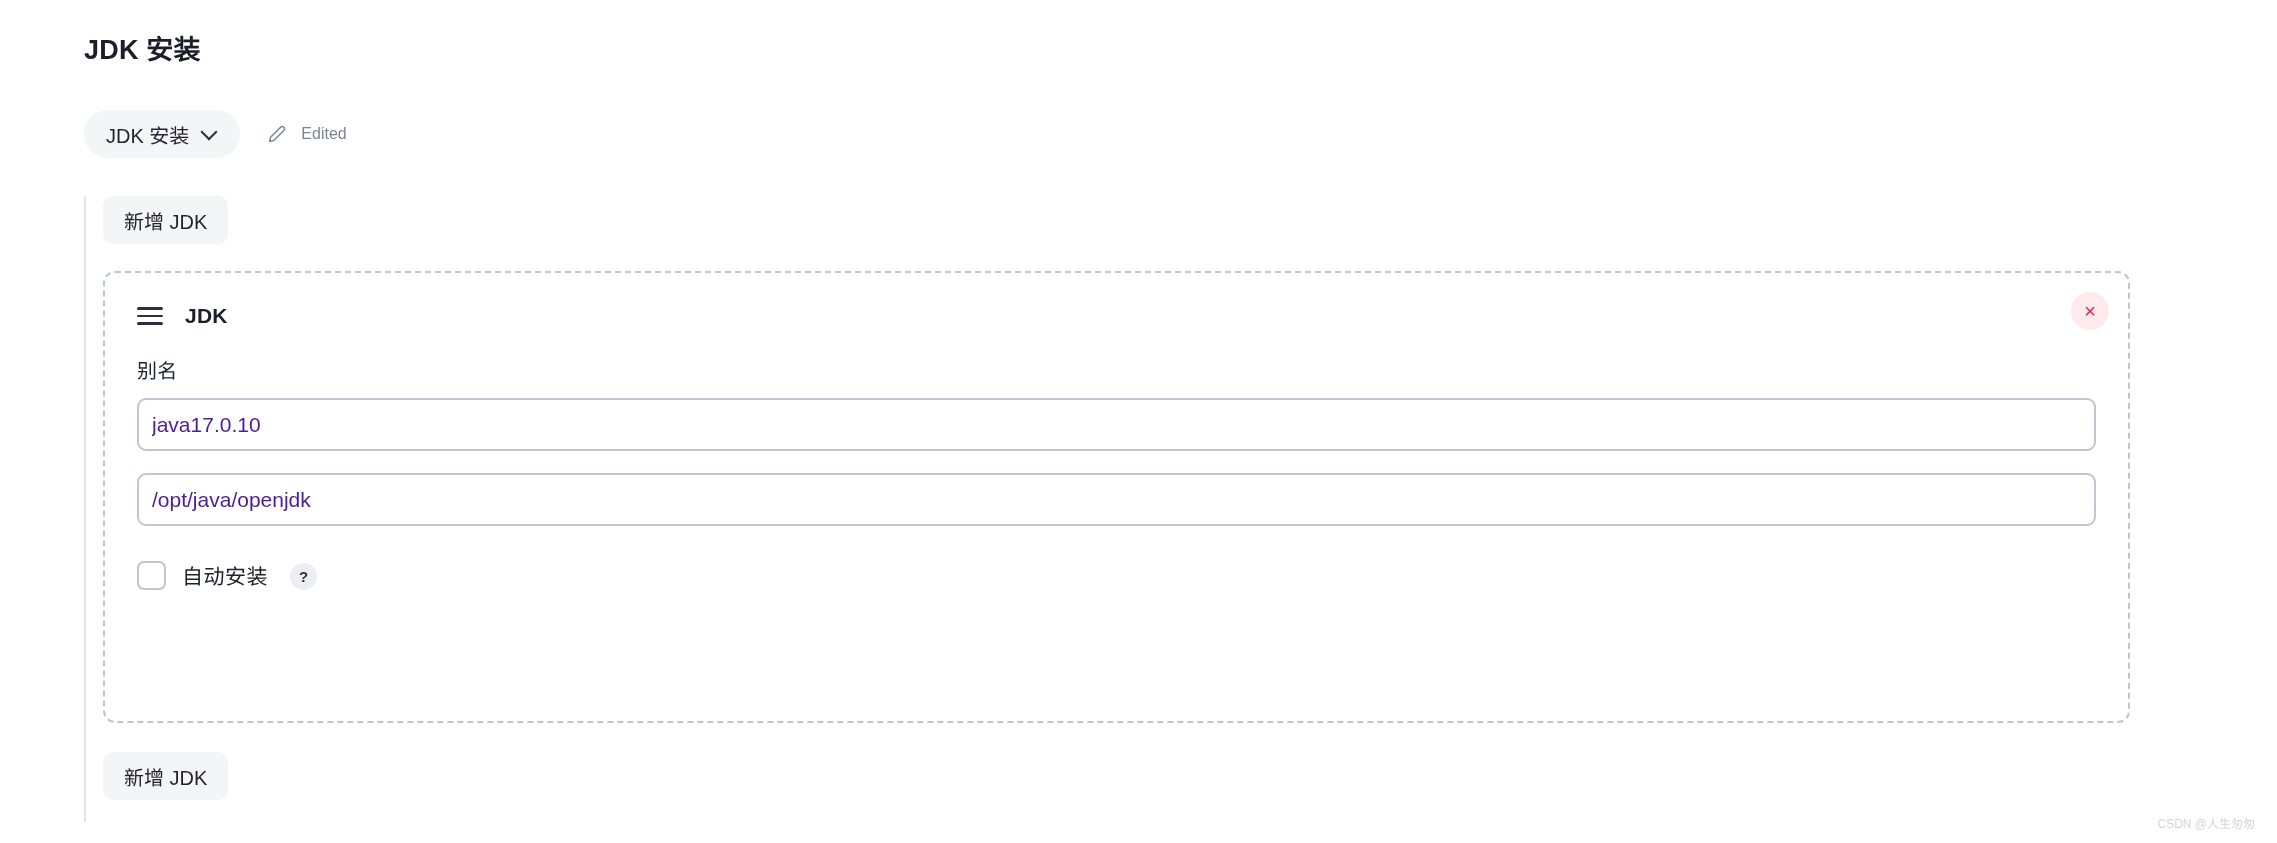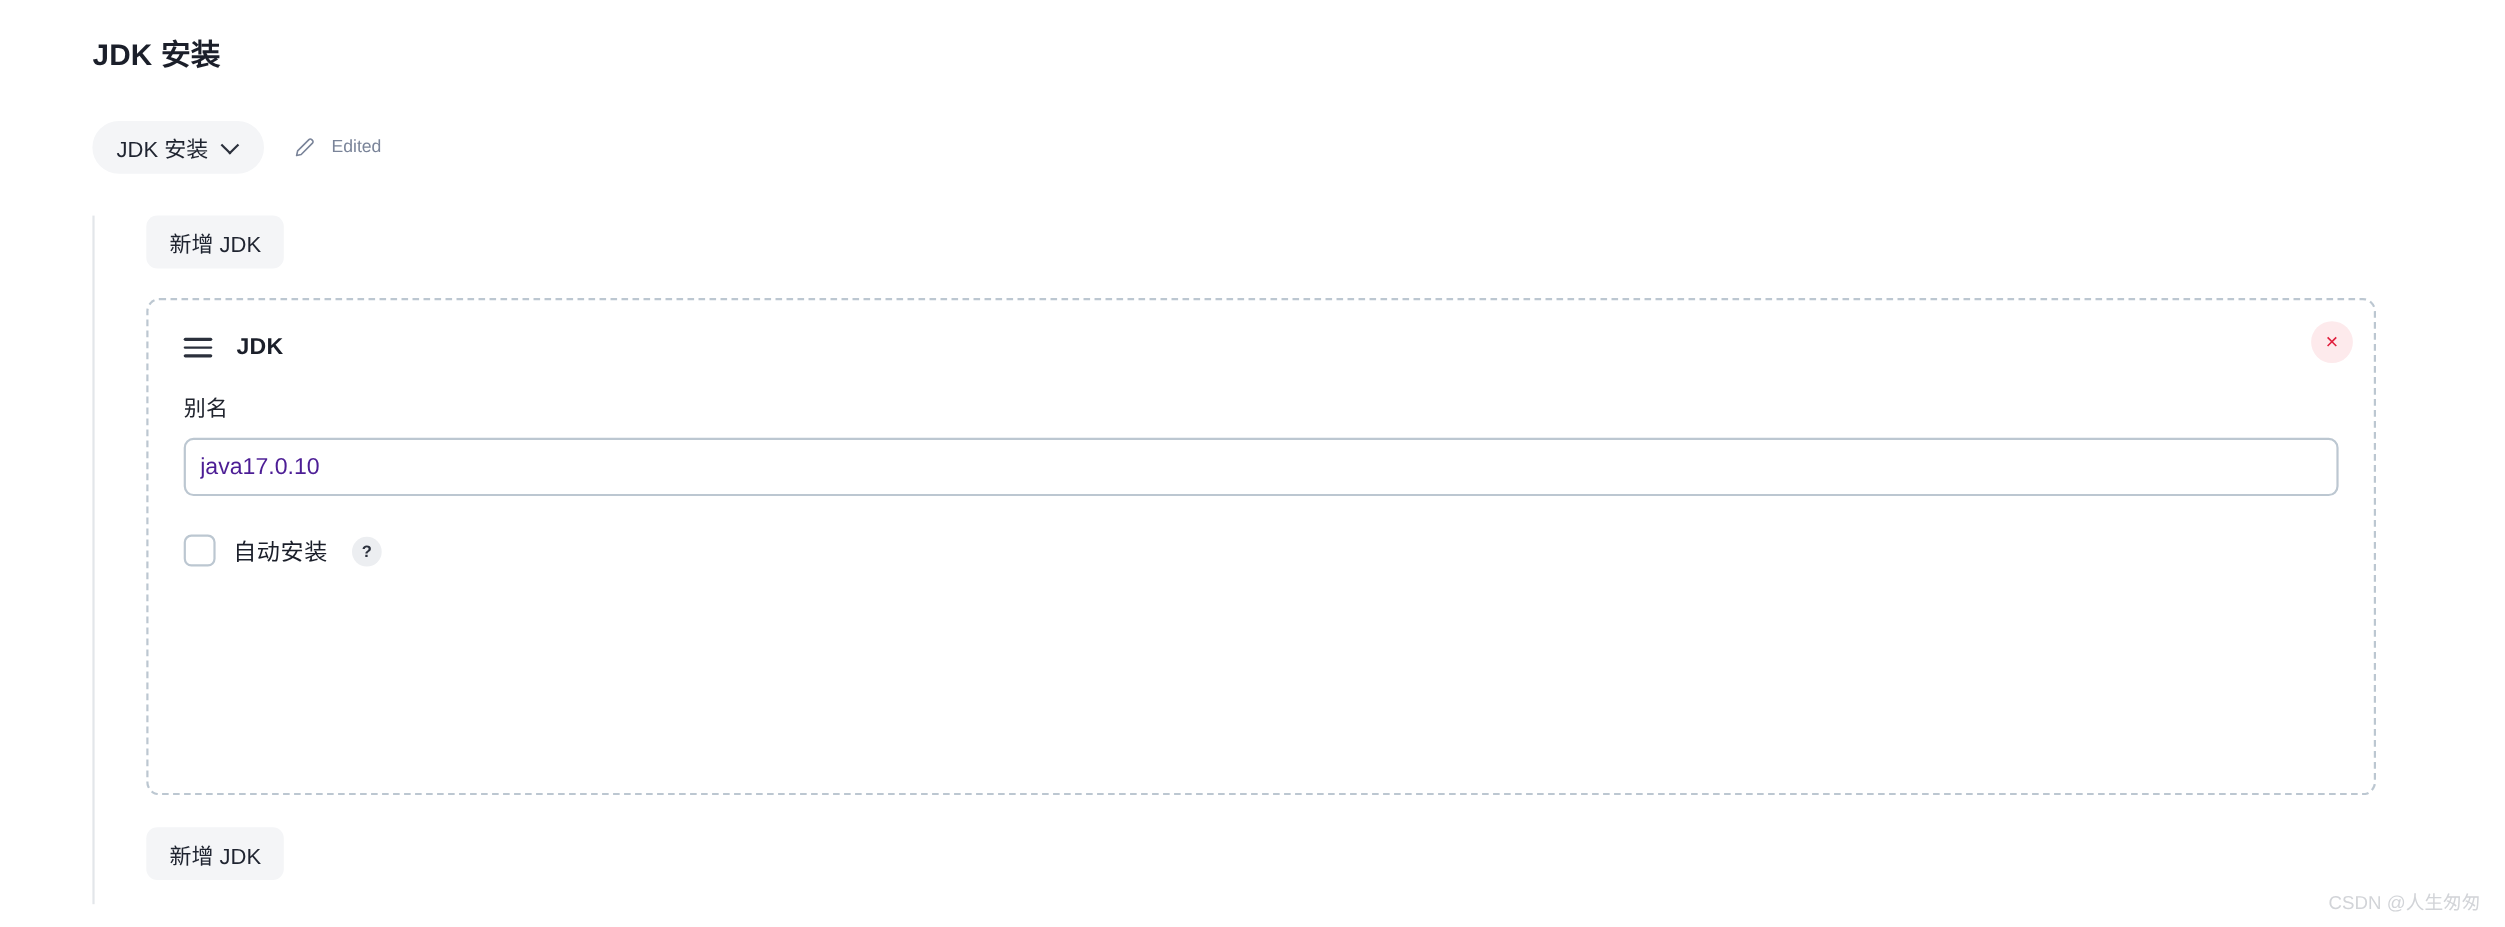--- a/index.html
+++ b/index.html
@@ -83,21 +83,21 @@
   }
   .pencil-icon { display:block; }
 
   
   .section {
     position: absolute;
     left: 84px;
     top: 196px;
     width: 2110px;
     border-left: 2px solid #e3e6ea;
-    padding-left: 47px;
+    padding-left: 17px;
     box-sizing: border-box;
     height: 626px;
   }
 
   .add-btn {
     display: inline-flex;
     align-items: center;
     justify-content: center;
     background: #f4f5f7;
     border: none;
@@ -230,21 +230,21 @@
     margin-left: 6px;
   }
 
   .add-btn-bottom { margin-top: 29px; }
 
   
   .watermark {
     position: absolute;
     right: 22px;
     bottom: 12px;
-    font-size: 17px;
+    font-size: 12px;
     color: #d2d4d8;
     white-space: nowrap;
     user-select: none;
   }
 </style>
 </head>
 <body>
 
 <div class="page-title">JDK 安装</div>
 
@@ -277,20 +277,21 @@
     </div>
 
     <button class="close-btn">×</button>
 
     <div class="field">
       <label class="field-label">别名</label>
       <input class="field-input" type="text" value="java17.0.10" style="">
     </div>
 
     <div class="field">
+      <input class="field-input" type="text" value="/opt/java/openjdk" style="">
     </div>
 
     <div class="check-row">
       <button class="checkbox"></button>
       <span class="check-label">自动安装</span>
       <button class="help-badge">?</button>
     </div>
 
   </div>
 

